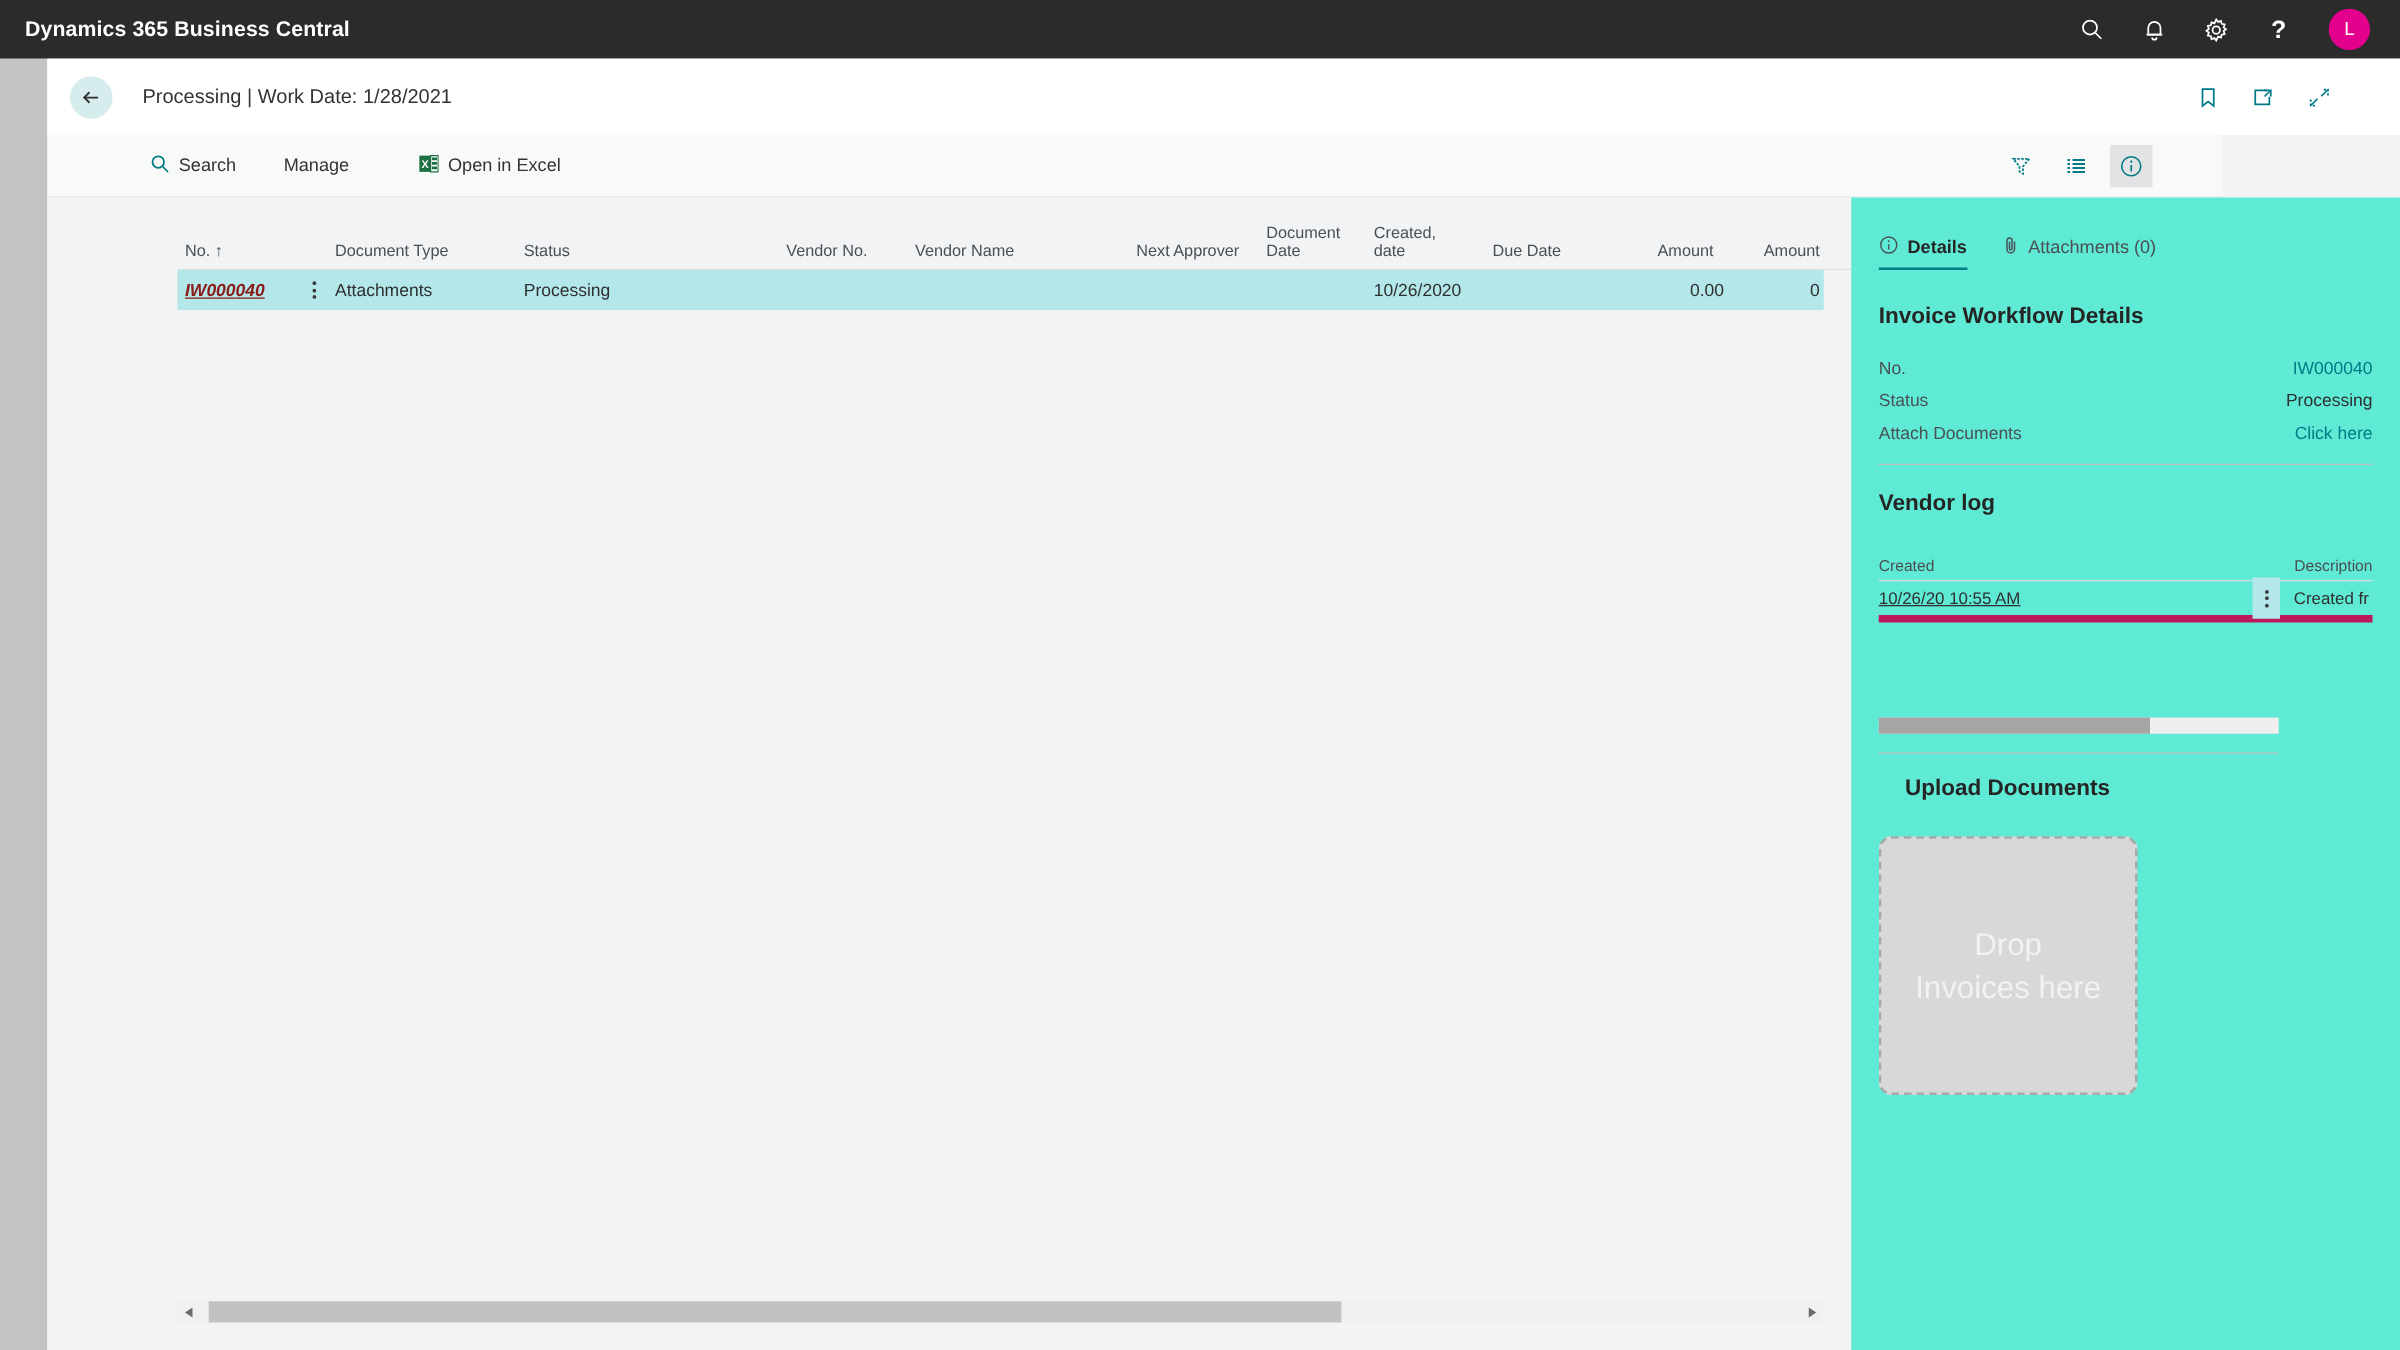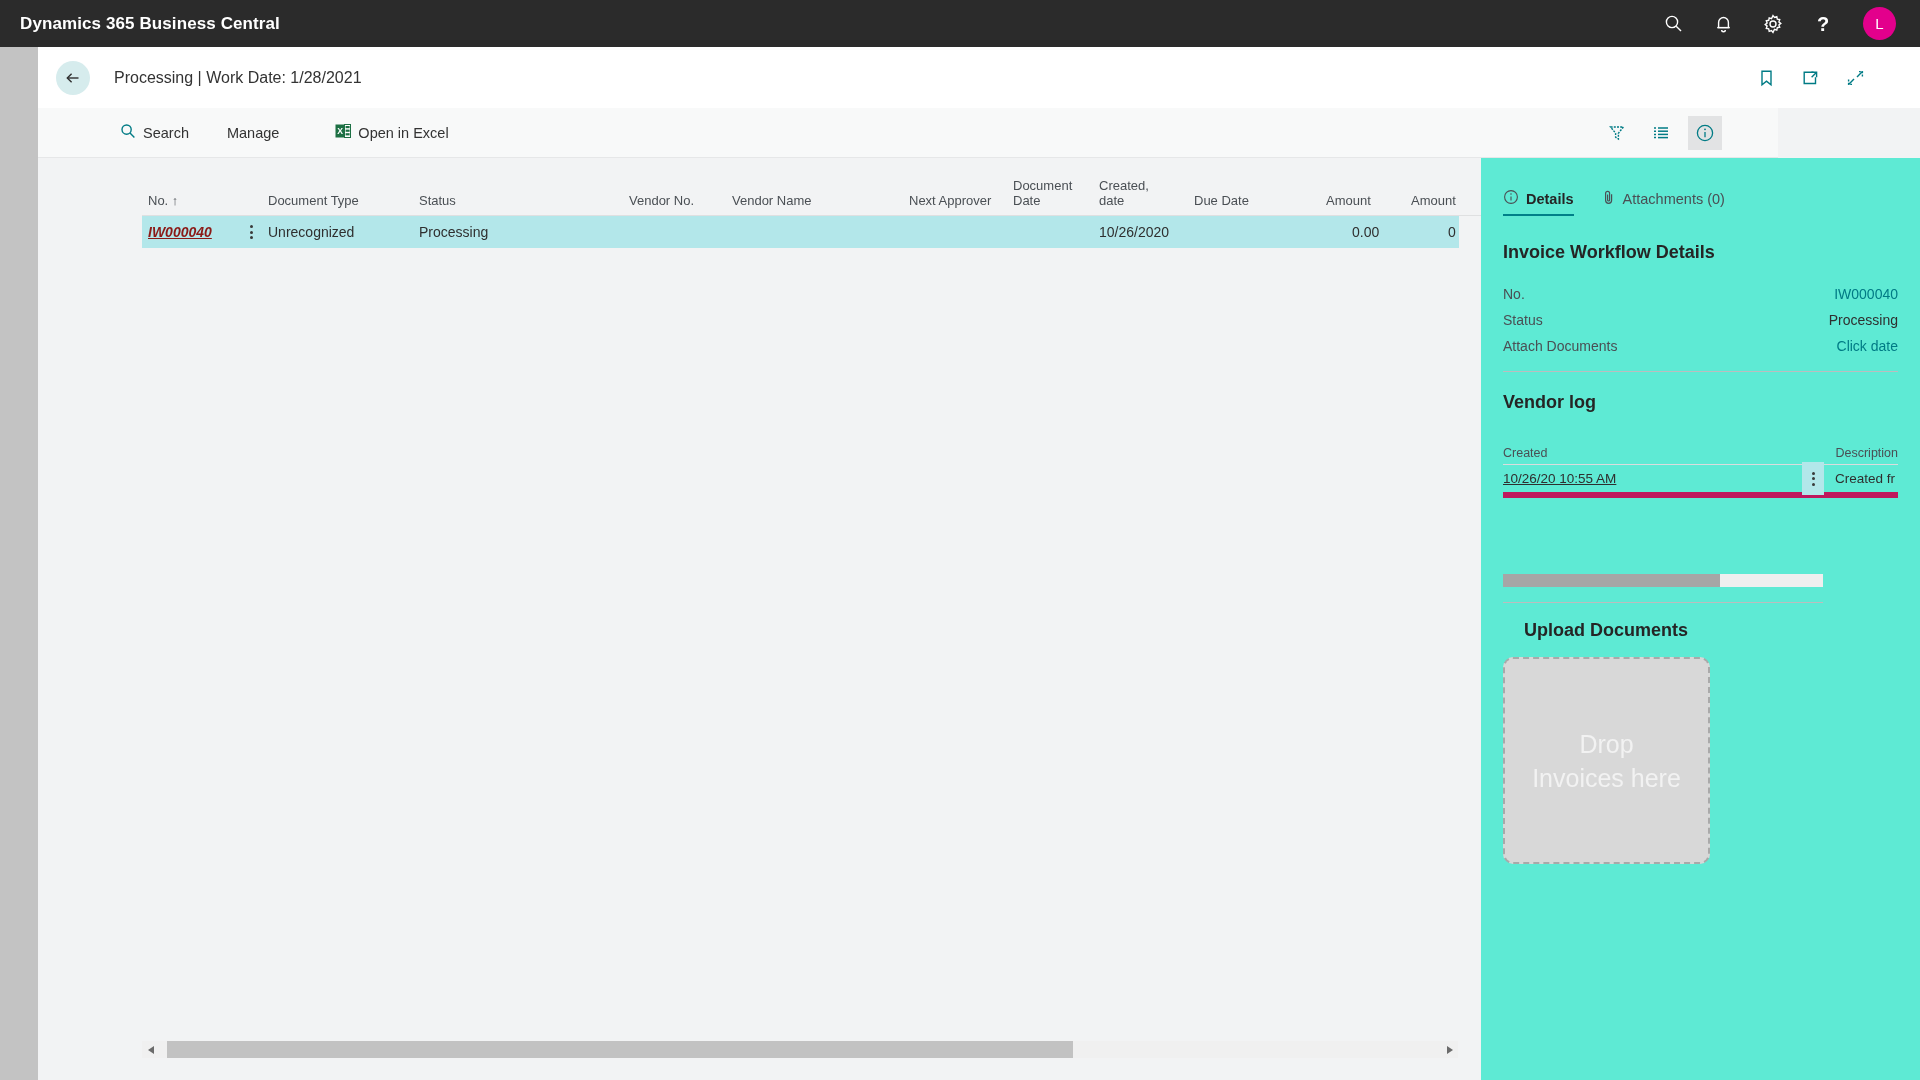--- a/index.html
+++ b/index.html
@@ -324,21 +324,21 @@
   #pane-scroll-thumb {
     position: absolute;
     left: 0; top: 0;
     width: 217px; height: 13px;
     background: #a6a6a6;
   }
   #pane-rule { width: 320px; height: 1px; background: #bcbdbe; margin-top: 15px; }
 
   #upload-title { margin-top: 17px; margin-left: 21px; }
   #dropzone {
-    margin-top: 16px;
+    margin-top: 28px;
     width: 207px; height: 207px;
     background: #d8d8d8;
     border: 2px dashed #a9a9a9;
     border-radius: 10px;
     display: flex; align-items: center; justify-content: center;
     text-align: center;
     cursor: pointer;
   }
   #dropzone-text {
     color: #f2f2f2;
@@ -491,21 +491,21 @@
 
     <div id="grid-row">
       <div class="cell" id="cell-no">IW000040</div>
       <div id="row-menu">
         <span class="dots">
             <i></i>
             <i></i>
             <i></i>
           </span>
       </div>
-      <div class="cell" style="left:126px;">Unrecognized</div>
+      <div class="cell" style="left:126px;">Attachments</div>
       <div class="cell" style="left:277px;">Processing</div>
       <div class="cell" style="left:487px;"></div>
       <div class="cell" style="left:590px;"></div>
       <div class="cell" style="left:767px;"></div>
       <div class="cell" style="left:871px;"></div>
       <div class="cell" style="left:957px;">10/26/2020</div>
       <div class="cell" style="left:1052px;"></div>
       <div class="cell" style="left:1210px;">0.00</div>
       <div class="cell" style="left:1306px;">0</div>
     </div>
@@ -551,21 +551,21 @@
       <div class="kv">
         <span class="k">No.</span>
         <span class="v link">IW000040</span>
       </div>
       <div class="kv">
         <span class="k">Status</span>
         <span class="v">Processing</span>
       </div>
       <div class="kv">
         <span class="k">Attach Documents</span>
-        <span class="v link">Click date</span>
+        <span class="v link">Click here</span>
       </div>
     </div>
     <div class="divider"></div>
 
     <div class="section-title" id="changelog-title">Vendor log</div>
 
     <div id="changelog-table">
       <div class="cl-head">
         <span>Created</span>
         <span>Description</span>

